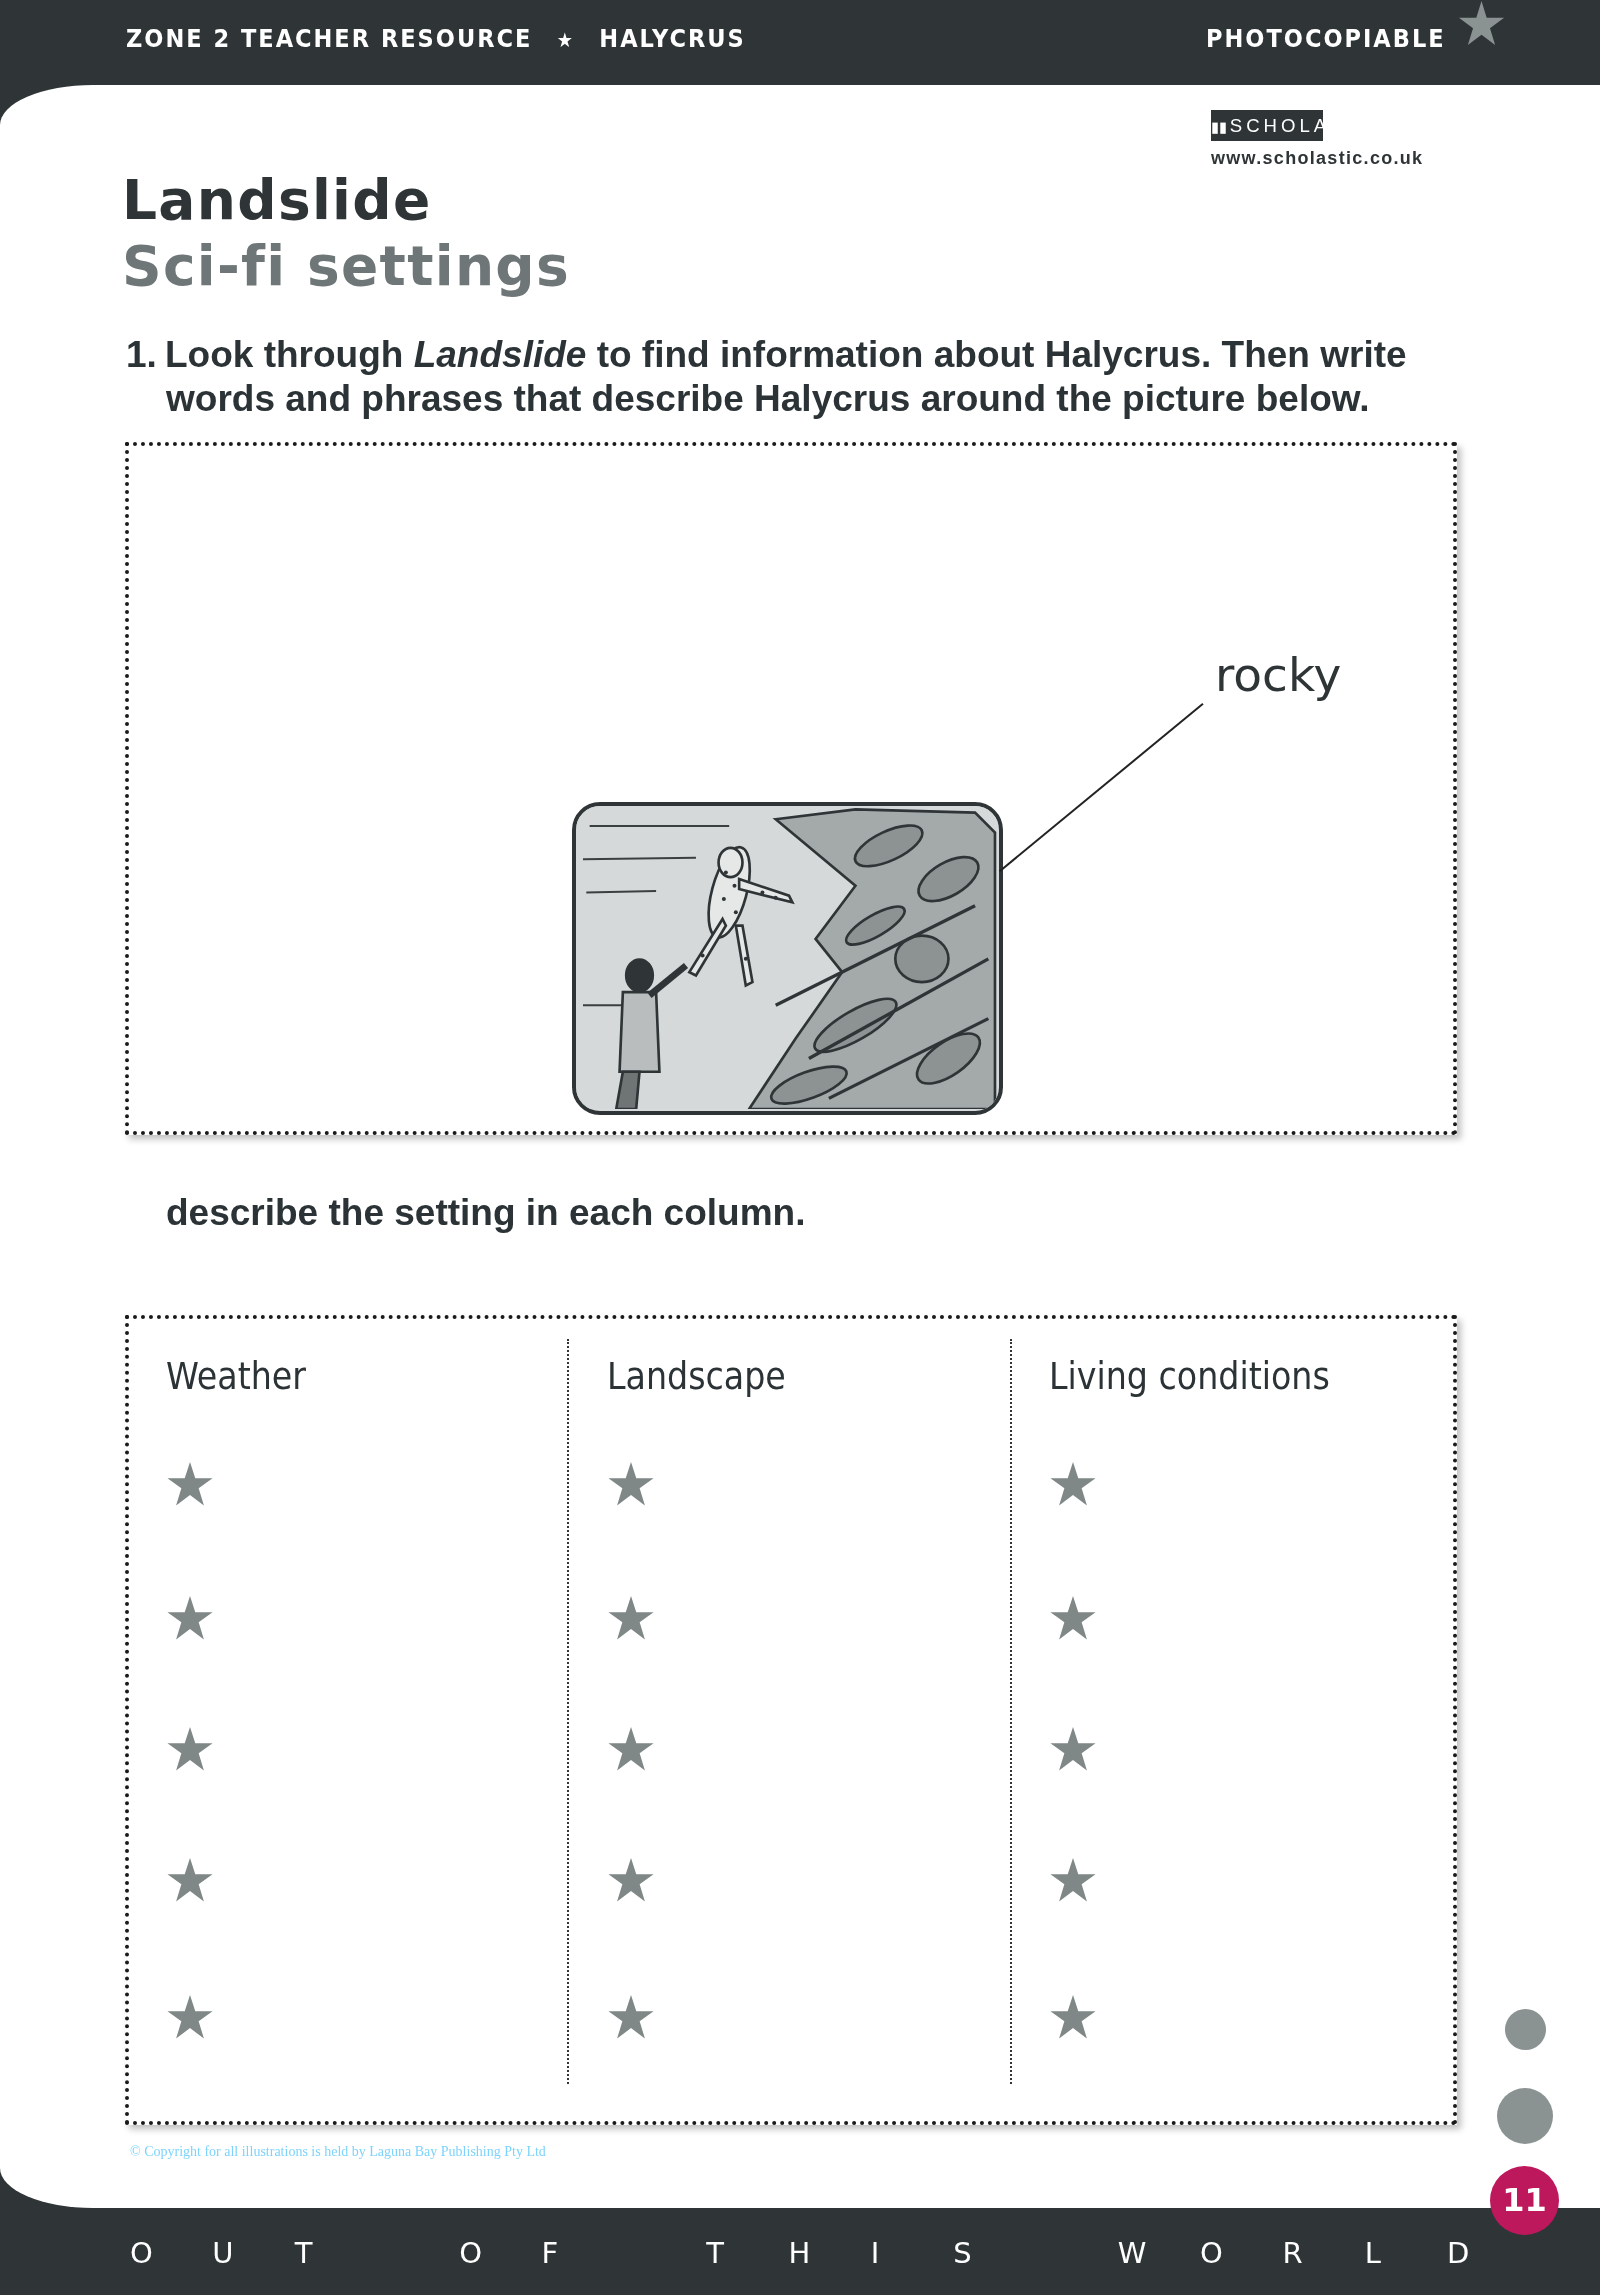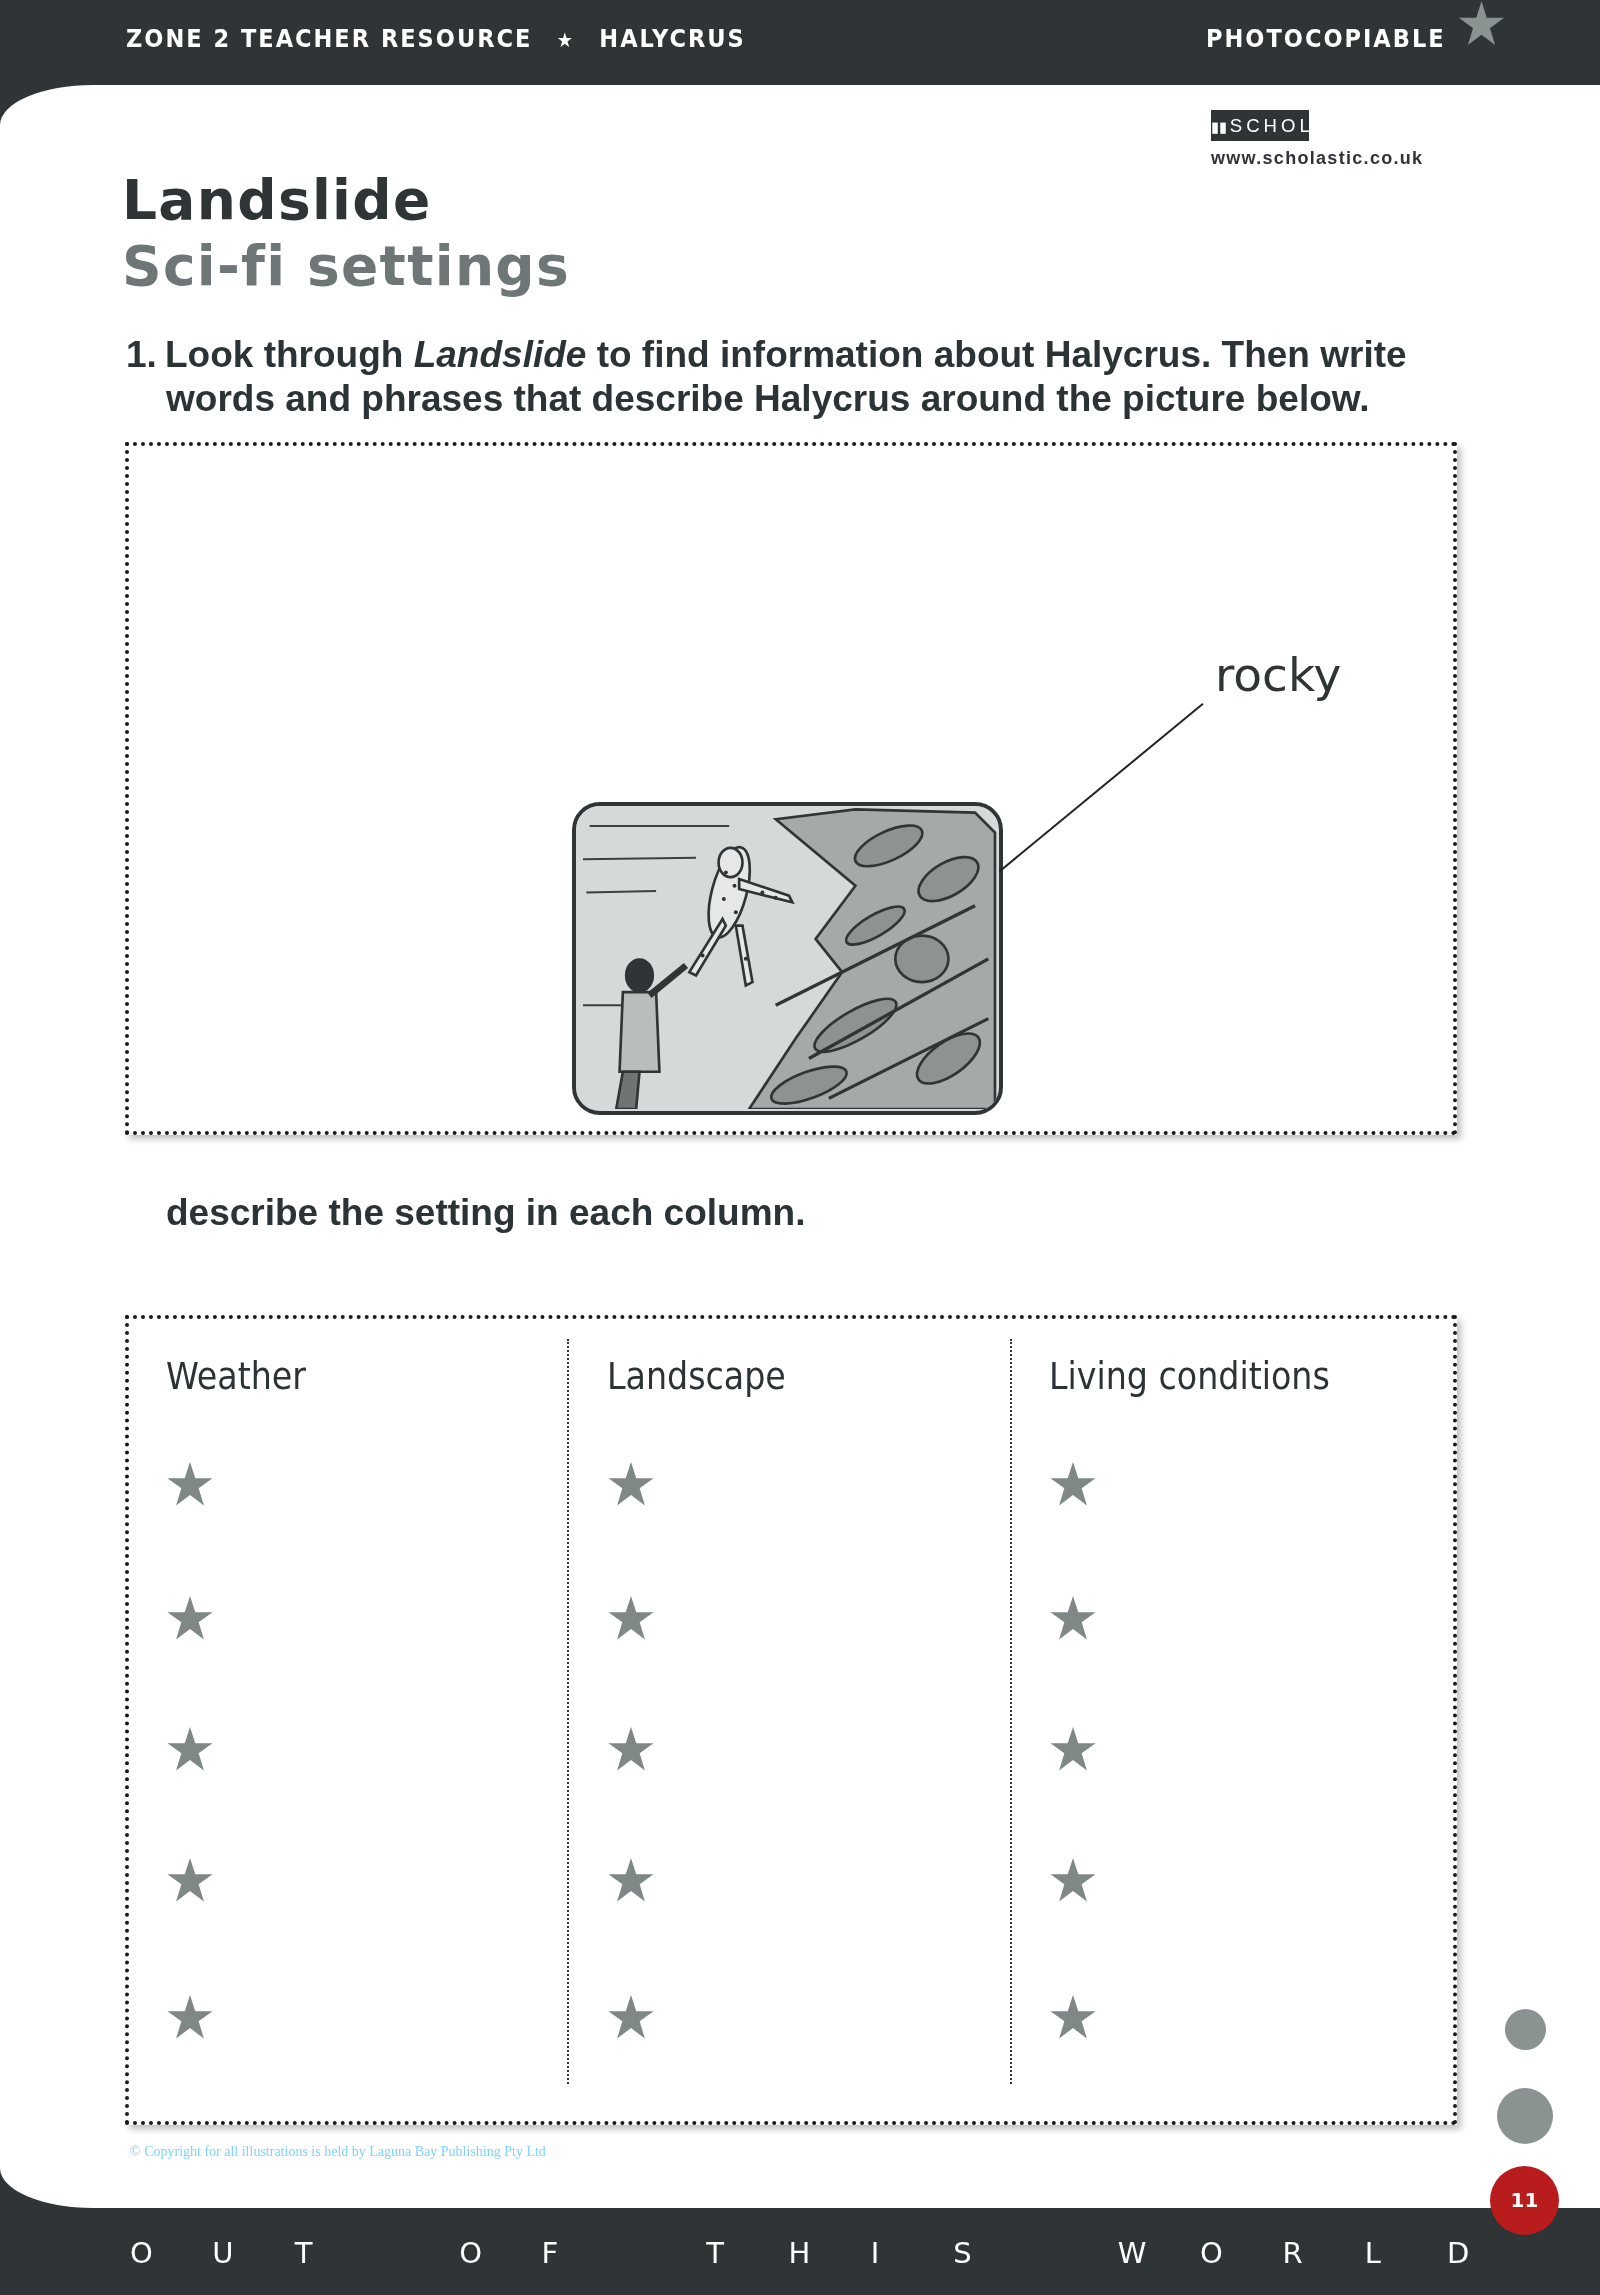--- a/index.html
+++ b/index.html
@@ -3,21 +3,21 @@
 <meta charset="utf-8">
 <style>
   html, body { margin:0; padding:0; }
   body { width:1601px; height:2295px; position:relative; overflow:hidden; background:#2f3537; font-family:"DejaVu Sans", sans-serif; }
   .page { position:absolute; left:0; top:85px; width:1601px; height:2123px; background:#ffffff; border-top-left-radius:93px 40px; border-bottom-left-radius:93px 40px; }
   .hdr { position:absolute; top:24px; color:#ffffff; font-family:"DejaVu Sans Condensed","DejaVu Sans", sans-serif; font-weight:bold; font-size:25px; letter-spacing:2px; }
   .hdr-left { left:126px; }
   .hdr-right { left:1206px;text-align:right; }
   .hdr-star { display:inline-block; margin:0 14.6px; font-size:20px; }
   .corner-star { position:absolute; left:1458px; top:0px; width:47px; height:47px; }
-  .logo { position:absolute; left:1211px; top:110px; width:98px; height:31px; background:#2f3537; color:#ffffff; font-family:"Liberation Sans", sans-serif; font-size:18.6px; letter-spacing:4px; line-height:31px; text-align:center; }
+  .logo { position:absolute; left:1211px; top:110px; width:112px; height:31px; background:#2f3537; color:#ffffff; font-family:"Liberation Sans", sans-serif; font-size:18.6px; letter-spacing:4px; line-height:31px; text-align:center; }
   .logo .book { font-size:14.6px; letter-spacing:0; margin-right:2.7px; }
   .url { position:absolute; left:1211px; top:148px; width:113px; font-family:"Liberation Sans", sans-serif; font-weight:bold; font-size:18px; color:#2f3537; letter-spacing:1.3px; white-space:nowrap; }
   .title { position:absolute; left:122px; font-family:"DejaVu Sans", sans-serif; font-weight:bold; letter-spacing:1.3px; }
   .title-main { top:168px; font-size:55px; color:#2f3537; }
   .title-sub { top:234px; font-size:55px; color:#6e7677; }
   .q { position:absolute; left:126px; width:1344px; font-family:Liberation Sans, sans-serif; font-weight:bold; font-size:37px; color:#2b3336; line-height:44px; }
   .q .num { display:inline-block; width:39px; }
   .q .indent { padding-left:40px; }
   .q1 { top:333px; }
   .q2 { top:1191px; }
@@ -25,21 +25,21 @@
   .box1 { left:125px; top:442px; width:1324px; height:685px; }
   .box2 { left:125px; top:1315px; width:1324px; height:802px; }
   .pic { position:absolute; left:572px; top:802px; width:431px; height:313px; border:4.7px solid #2f3537; border-radius:28px; background:#d8dbdb; overflow:hidden; box-sizing:border-box; }
   .leader { position:absolute; left:0; top:0; }
   .answer { position:absolute; left:1215px; top:647px; font-family:"DejaVu Sans", sans-serif; font-size:47px; color:#2f3537; }
   .col-div { position:absolute; top:1339px; height:745px; border-left:2.7px dotted #333; }
   .col-hdr { position:absolute; top:1355px; font-family:"DejaVu Sans Condensed","DejaVu Sans", sans-serif; font-size:37px; color:#2b3336; }
   .star { position:absolute; width:48px; height:48px; }
   .copyright { position:absolute; left:130px; top:2144px; font-family:Liberation Serif, serif; font-size:14px; color:#7dd3fc; }
   .dot { position:absolute; border-radius:50%; background:#8b9292; }
-  .pagenum { position:absolute; left:1490px; top:2166px; width:69px; height:69px; border-radius:50%; background:#b91c1c; color:#fff; font-weight:bold; font-size:20px; text-align:center; line-height:69px; font-family:"DejaVu Sans", sans-serif; }
+  .pagenum { position:absolute; left:1490px; top:2166px; width:69px; height:69px; border-radius:50%; background:#be185d; color:#fff; font-weight:bold; font-size:32px; text-align:center; line-height:69px; font-family:"DejaVu Sans", sans-serif; }
   .footer { position:absolute; left:130px; top:2236px; width:1344px; color:#fff; font-family:"DejaVu Sans", sans-serif; font-size:29px; display:flex; justify-content:space-between; }
   .footer span { display:inline-block; }
 </style>
 </head>
 <body>
 
 <div class="page"></div>
 
 <div class="hdr hdr-left">
   <span>ZONE 2 TEACHER RESOURCE</span>

